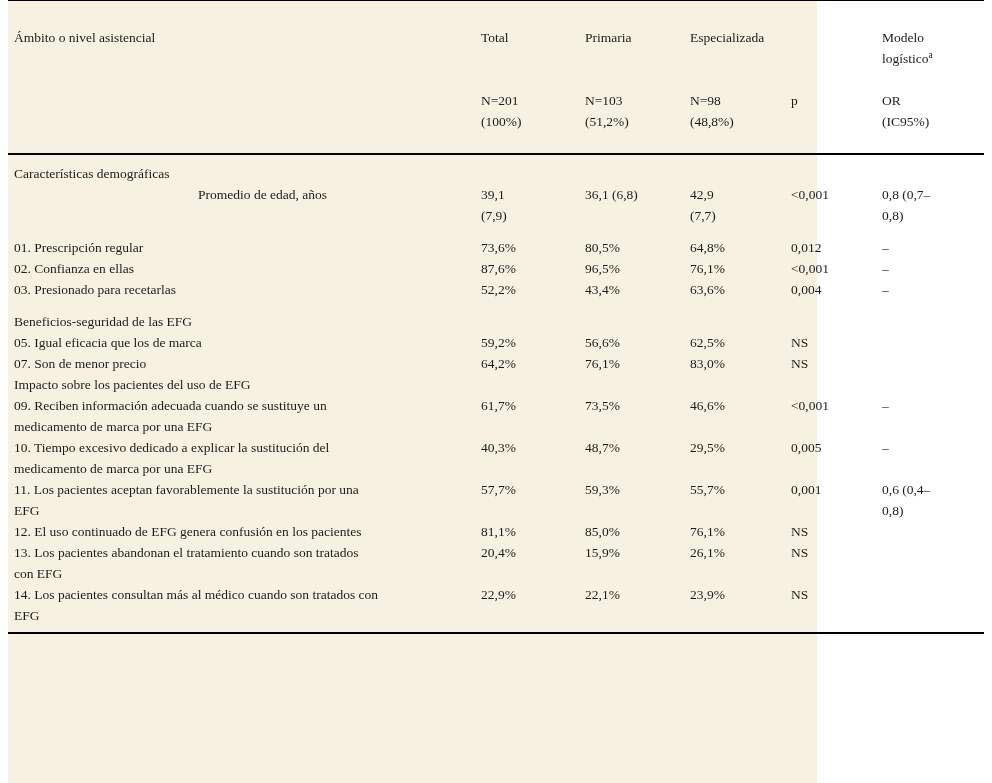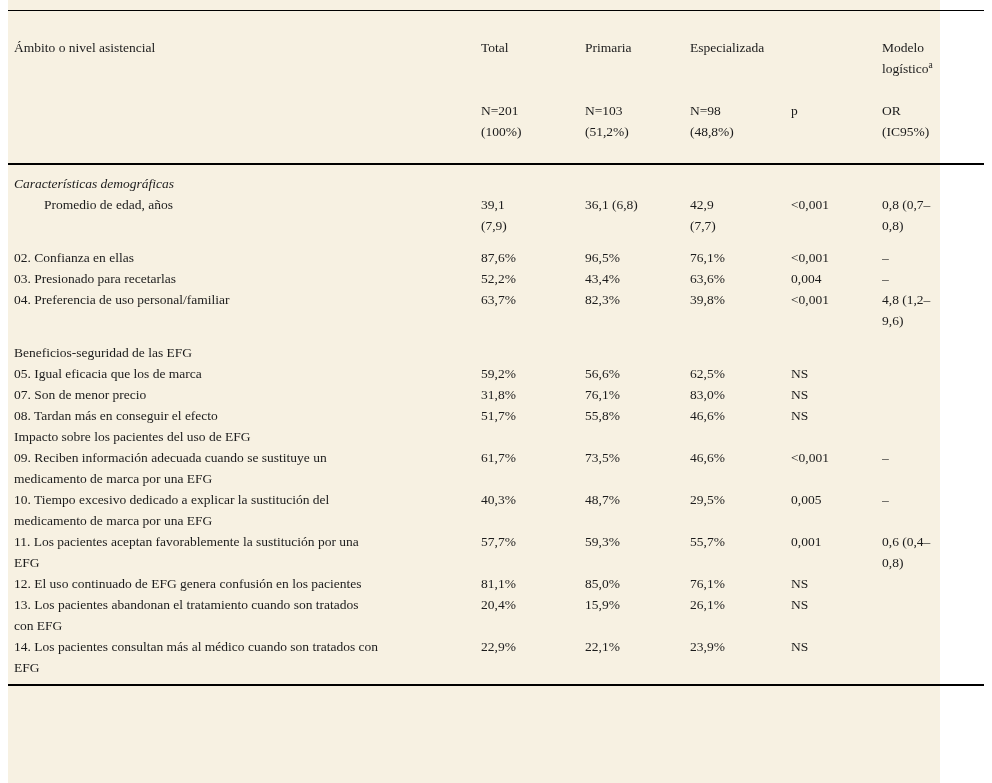--- a/index.html
+++ b/index.html
@@ -4,23 +4,22 @@
 <style>
   html,body{margin:0;padding:0;}
   body{
     width:992px;height:783px;background:#ffffff;
     font-family:"Liberation Serif","DejaVu Serif",serif;
     -webkit-font-smoothing:antialiased;
   }
   .sheet{
     box-sizing:border-box;
     margin-left:8px;
-    width:932px;height:783px;
+    width:809px;height:783px;
     background:#f7f1e2;
-    padding-top:10px;
   }
   table{
     width:976px;
     border-collapse:collapse;
     table-layout:fixed;
     border-top:1.7px solid #000;
     border-bottom:2.6px solid #000;
     color:#1c1c1c;
     font-size:13.5px;
     line-height:21px;
@@ -32,24 +31,24 @@
     vertical-align:top;
     font-weight:normal;
     white-space:pre-line;
     overflow:hidden;
   }
   thead th{border-bottom:2.8px solid #000;padding-top:5px;}
   .first-col{padding-left:6px;}
   .h-title{min-height:42px;}
   .h-sub{min-height:41px;}
   sup{font-size:9.5px;line-height:0;vertical-align:super;}
-  tbody tr:first-child td{padding-top:8px;font-style:italic;}
+  tbody tr:first-child td{padding-top:8px;}
   tbody tr:last-child td{padding-bottom:6px;}
   tr.spacer td{height:11px;}
-  td.indent{padding-left:36px;}
+  td.indent{padding-left:36px;text-align:center;}
 </style>
 </head>
 <body>
 
 <div class="sheet">
   <table>
     <colgroup>
       <col style="width:473px">
       <col style="width:104px">
       <col style="width:105px">
@@ -105,44 +104,43 @@
     <td>42,9
 (7,7)</td>
     <td>&lt;0,001</td>
     <td>0,8 (0,7–
 0,8)</td>
   </tr>
         <tr class="spacer">
           <td colspan="6"></td>
         </tr>
         <tr>
+    <td class="first-col">01. Prescripción regular</td>
+    <td>73,6%</td>
+    <td>80,5%</td>
+    <td>64,8%</td>
+    <td>0,012</td>
+    <td>–</td>
+  </tr>
+        <tr>
     <td class="first-col">02. Confianza en ellas</td>
     <td>87,6%</td>
     <td>96,5%</td>
     <td>76,1%</td>
     <td>&lt;0,001</td>
     <td>–</td>
   </tr>
         <tr>
     <td class="first-col">03. Presionado para recetarlas</td>
     <td>52,2%</td>
     <td>43,4%</td>
     <td>63,6%</td>
     <td>0,004</td>
     <td>–</td>
   </tr>
-        <tr>
-    <td class="first-col">04. Preferencia de uso personal/familiar</td>
-    <td>63,7%</td>
-    <td>82,3%</td>
-    <td>39,8%</td>
-    <td>&lt;0,001</td>
-    <td>4,8 (1,2–
-9,6)</td>
-  </tr>
         <tr class="spacer">
           <td colspan="6"></td>
         </tr>
         <tr>
     <td class="first-col">Beneficios-seguridad de las EFG</td>
     <td></td>
     <td></td>
     <td></td>
     <td></td>
     <td></td>
@@ -150,31 +148,23 @@
         <tr>
     <td class="first-col">05. Igual eficacia que los de marca</td>
     <td>59,2%</td>
     <td>56,6%</td>
     <td>62,5%</td>
     <td>NS</td>
     <td></td>
   </tr>
         <tr>
     <td class="first-col">07. Son de menor precio</td>
-    <td>31,8%</td>
+    <td>64,2%</td>
     <td>76,1%</td>
     <td>83,0%</td>
-    <td>NS</td>
-    <td></td>
-  </tr>
-        <tr>
-    <td class="first-col">08. Tardan más en conseguir el efecto</td>
-    <td>51,7%</td>
-    <td>55,8%</td>
-    <td>46,6%</td>
     <td>NS</td>
     <td></td>
   </tr>
         <tr>
     <td class="first-col">Impacto sobre los pacientes del uso de EFG</td>
     <td></td>
     <td></td>
     <td></td>
     <td></td>
     <td></td>

